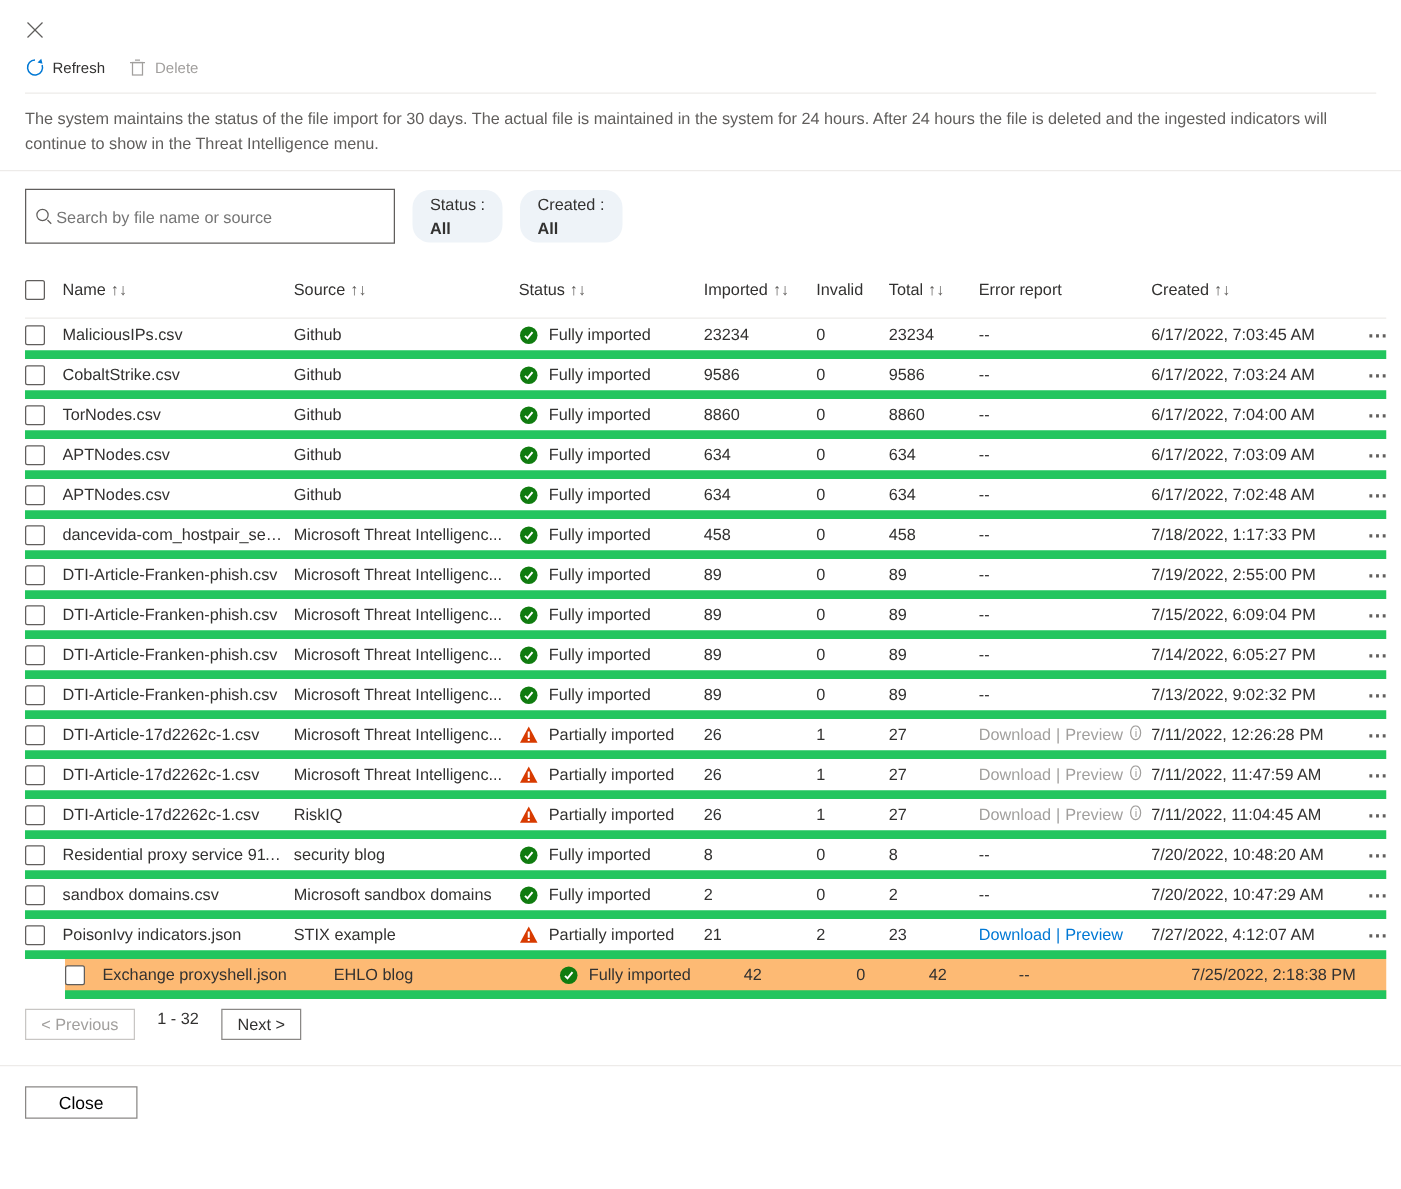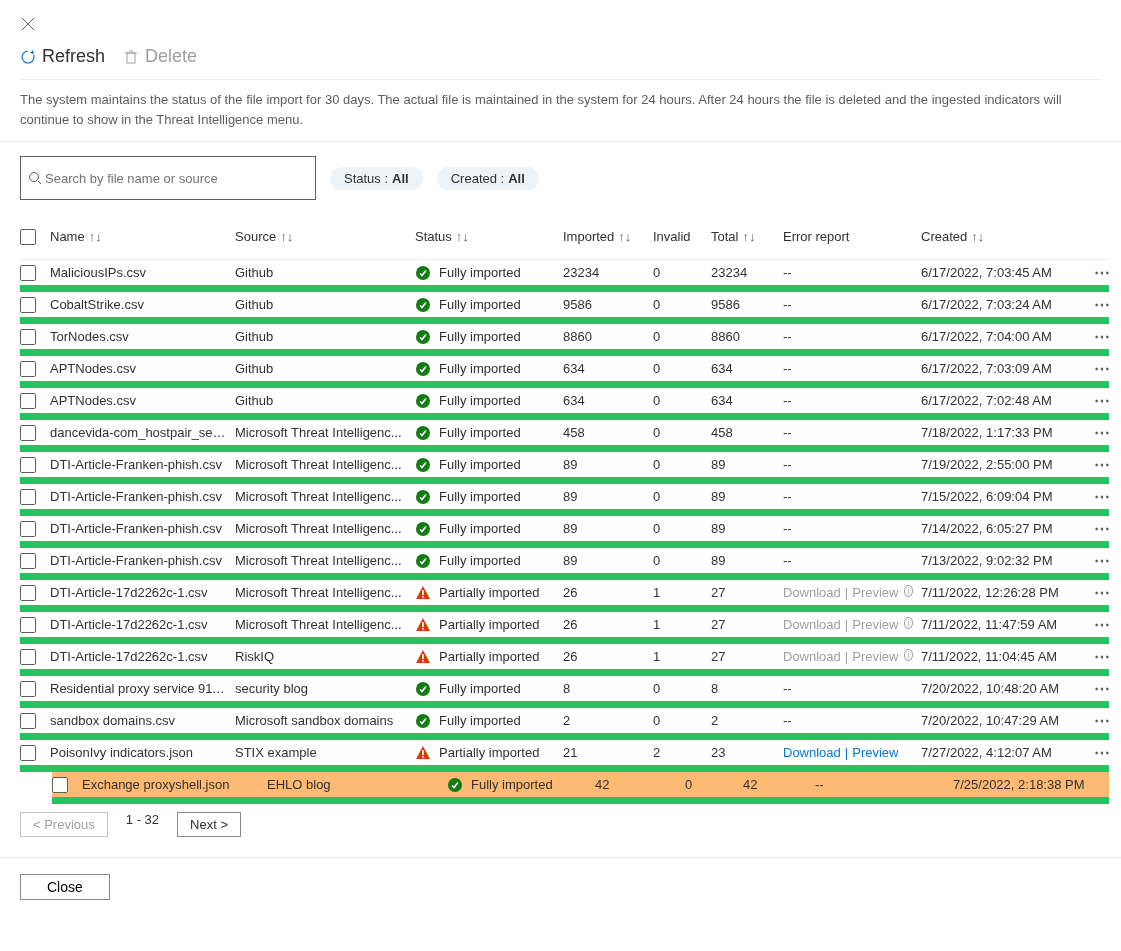--- a/index.html
+++ b/index.html
@@ -14,36 +14,36 @@
   }
   .header h1 { margin: 0; font-size: 20px; font-weight: 600; color: #1b1a19; }
   .close-x {
     width: 16px; height: 16px; cursor: pointer; color: #605e5c;
     display:flex;align-items:center;justify-content:center;font-size:16px;
   }
   .toolbar {
     display: flex; align-items: center; gap: 18px;
     padding: 6px 20px 12px 20px;
   }
-  .tbtn { display:flex; align-items:center; gap:6px; cursor:pointer; font-size:18px;justify-content:space-between; }
+  .tbtn { display:flex; align-items:center; gap:6px; cursor:pointer; font-size:12px;justify-content:space-between; }
   .tbtn.refresh { color: #323130; }
   .tbtn.delete { color: #a19f9d; }
   .icon { width:16px; height:16px; display:flex; align-items:center; justify-content:center; }
   .divider { border-top: 1px solid #edebe9; margin: 0 20px 10px 20px; }
   .desc { padding: 0 20px 12px 20px; color: #605e5c; line-height: 1.5; font-size: 13px; }
   .filterbar {
     border-top:1px solid #edebe9; padding:14px 20px; display:flex; align-items:center; gap:14px;
   }
   .searchbox {
     display:flex; align-items:center; border:1px solid #605e5c; width:296px; height:44px; padding:0 6px;
   }
   .searchbox input { border:none; outline:none; flex:1; font-size:13px; background:transparent; }
   .pill {
     background:#eef3f8; color:#323130; border-radius:14px; padding:4px 14px; font-size:13px;
-    display:inline-flex; gap:4px;
+    display:inline-flex; gap:4px;flex-direction:column;
   }
   .pill b { font-weight:600; }
   .table-wrap { position:relative; margin:0 12px 0 20px; }
   .thead, .trow {
     display:grid;
     grid-template-columns: 30px 185px 180px 148px 90px 58px 72px 138px 164px 36px;
     align-items:center;
   }
   .thead { height:46px; border-bottom:1px solid #edebe9; }
   .th { display:flex; align-items:center; gap:4px; color:#323130; font-weight:400; cursor:pointer; font-size:13px;text-align:center; }

